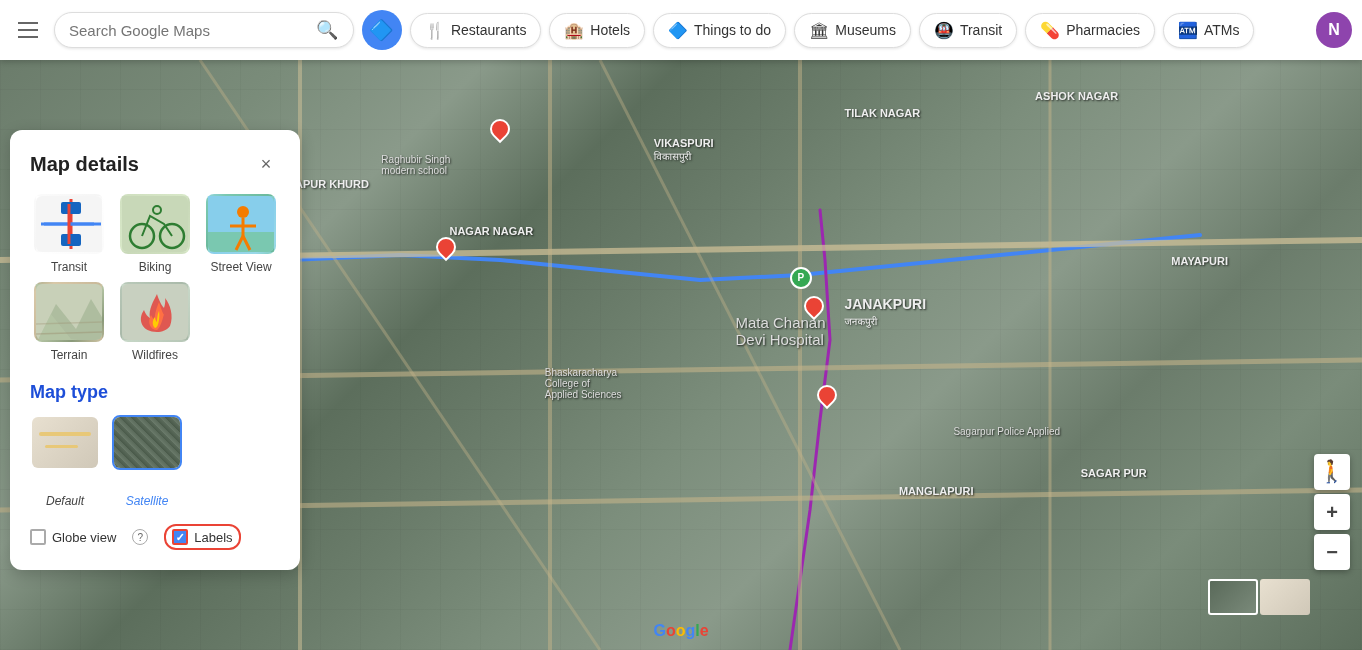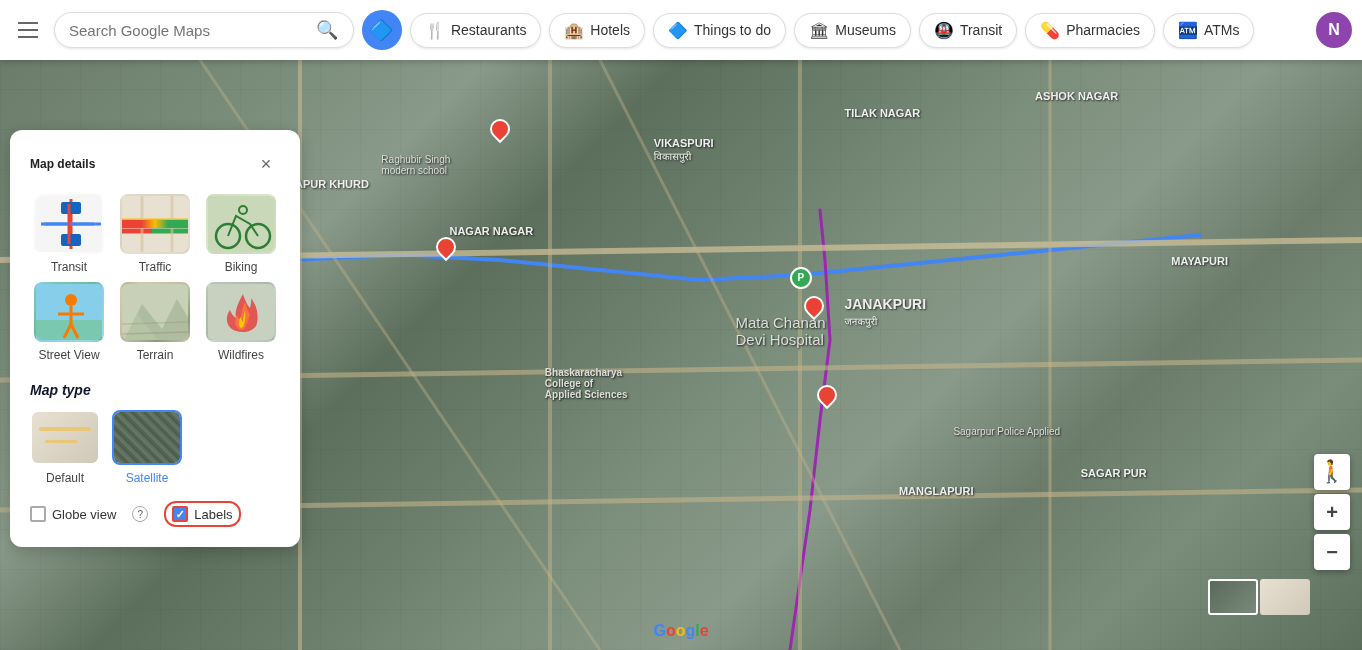--- a/index.html
+++ b/index.html
@@ -119,21 +119,21 @@
       z-index: 200;
     }
 
     #panel-header {
       display: flex;
       justify-content: space-between;
       align-items: center;
       margin-bottom: 16px;
     }
     #panel-title {
-      font-size: 12px;
+      font-size: 20px;
       font-weight: 600;
       color: #222;
     }
     #panel-close {
       width: 28px; height: 28px;
       display: flex; align-items: center; justify-content: center;
       cursor: pointer;
       color: #666;
       font-size: 18px;
       border-radius: 50%;
@@ -226,38 +226,38 @@
     .icon-wildfires {
       background: linear-gradient(135deg, #c8d8c8 0%, #a8b8a8 100%);
       display: flex; align-items: center; justify-content: center;
     }
 
     
     #map-type-section {
       margin-bottom: 16px;
     }
     #map-type-title {
-      font-size: 14px;
+      font-size: 18px;
       font-weight: 600;
-      color: #0f172a;
+      color: #1d4ed8;
       margin-bottom: 12px;
-      font-style: italic;
     }
 
     .map-type-grid {
       display: flex;
       gap: 12px;
     }
 
     .map-type-option {
       display: flex;
       flex-direction: column;
       align-items: center;
-      gap: 6px;
-      cursor: pointer;
+      gap: 24px;
+      cursor: pointer;
+      font-style: italic;
     }
 
     .map-type-icon {
       width: 70px; height: 55px;
       border-radius: 8px;
       overflow: hidden;
       border: 2px solid transparent;
     }
 
     .map-type-icon.selected {
@@ -464,21 +464,21 @@
       <div class="area-label" style="top:28%;left:33%;">NAGAR NAGAR</div>
       <div class="area-label" style="top:72%;left:66%;">MANGLAPURI</div>
       <div class="area-label" style="top:69%;left:77%;margin-left:32px;">SAGAR PUR</div>
       <div class="area-label" style="top:33%;left:86%;">MAYAPURI</div>
       <div class="area-label" style="top:8%;left:62%;">TILAK NAGAR</div>
       <div class="area-label" style="top:5%;left:76%;">ASHOK NAGAR</div>
       <div class="area-label" style="top:20%;left:20%;">RAZAPUR KHURD</div>
 
       <div style="position:absolute;top:16%;left:28%;font-size:10px;color:#ddd;text-shadow:1px 1px 2px rgba(0,0,0,0.8);">Raghubir Singh<br>modern school</div>
       <div style="position:absolute;top:43%;left:54%;font-size:15px;color:#ddd;text-shadow:1px 1px 2px rgba(0,0,0,0.8);">Mata Chanan<br>Devi Hospital</div>
-      <div style="position:absolute;top:52%;left:40%;font-size:10px;color:#ddd;text-shadow:1px 1px 2px rgba(0,0,0,0.8);font-weight:bold;">Bhaskaracharya<br>College of<br>Applied Sciences</div>
+      <div style="position:absolute;top:52%;left:40%;font-size:10px;color:#ddd;text-shadow:1px 1px 2px rgba(0,0,0,0.8);">Bhaskaracharya<br>College of<br>Applied Sciences</div>
       <div style="position:absolute;top:62%;left:70%;font-size:10px;color:#ddd;text-shadow:1px 1px 2px rgba(0,0,0,0.8);">Sagarpur Police Applied</div>
 
       <div style="position:absolute;top:10%;left:36%;width:20px;height:20px;background:#ea4335;border-radius:50% 50% 50% 0;transform:rotate(-45deg);border:2px solid white;"></div>
       <div style="position:absolute;top:30%;left:32%;width:20px;height:20px;background:#ea4335;border-radius:50% 50% 50% 0;transform:rotate(-45deg);border:2px solid white;"></div>
       <div style="position:absolute;top:40%;left:59%;width:20px;height:20px;background:#ea4335;border-radius:50% 50% 50% 0;transform:rotate(-45deg);border:2px solid white;"></div>
       <div style="position:absolute;top:55%;left:60%;width:20px;height:20px;background:#ea4335;border-radius:50% 50% 50% 0;transform:rotate(-45deg);border:2px solid white;"></div>
 
       <div style="position:absolute;top:35%;left:58%;width:22px;height:22px;background:#34a853;border-radius:50%;border:2px solid white;display:flex;align-items:center;justify-content:center;">
           <span style="color:white;font-size:10px;font-weight:bold;">P</span>
         </div>
@@ -505,33 +505,20 @@
             <rect width="70" height="60" fill="#f5f5f5"></rect>
             <line x1="35" y1="5" x2="35" y2="55" stroke="#ea4335" stroke-width="3"></line>
             <line x1="5" y1="30" x2="65" y2="30" stroke="#4285f4" stroke-width="3"></line>
             <rect x="25" y="8" width="20" height="12" rx="2" fill="#1565c0"></rect>
             <rect x="25" y="40" width="20" height="12" rx="2" fill="#1565c0"></rect>
           </svg>
         </div>
         <span class="map-option-label">Transit</span>
       </div>
 
-      <div class="map-option">
-        <div class="map-option-icon icon-traffic">
-          <svg width="70" height="60" xmlns="http://www.w3.org/2000/svg">
-            <rect width="70" height="60" fill="#e8e0d0"></rect>
-            <line x1="0" y1="25" x2="70" y2="25" stroke="#fbbc04" stroke-width="5"></line>
-            <line x1="0" y1="35" x2="30" y2="35" stroke="#ea4335" stroke-width="5"></line>
-            <line x1="30" y1="35" x2="70" y2="35" stroke="#34a853" stroke-width="5"></line>
-            <line x1="20" y1="0" x2="20" y2="60" stroke="#d4c49a" stroke-width="3" opacity="0.6"></line>
-            <line x1="50" y1="0" x2="50" y2="60" stroke="#d4c49a" stroke-width="3" opacity="0.6"></line>
-          </svg>
-        </div>
-        <span class="map-option-label">Traffic</span>
-      </div>
 
       <div class="map-option">
         <div class="map-option-icon icon-biking">
           <svg width="70" height="60" xmlns="http://www.w3.org/2000/svg">
             <rect width="70" height="60" fill="#c8d8b8"></rect>
             <circle cx="20" cy="42" r="12" fill="none" stroke="#2e7d32" stroke-width="2.5"></circle>
             <circle cx="50" cy="42" r="12" fill="none" stroke="#2e7d32" stroke-width="2.5"></circle>
             <polyline points="20,42 28,22 42,30 50,42" fill="none" stroke="#2e7d32" stroke-width="2"></polyline>
             <circle cx="35" cy="16" r="4" fill="none" stroke="#2e7d32" stroke-width="2"></circle>
           </svg>

